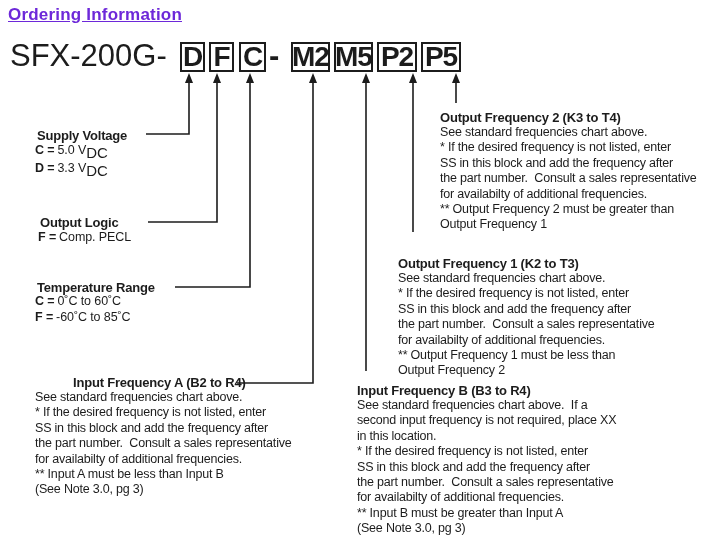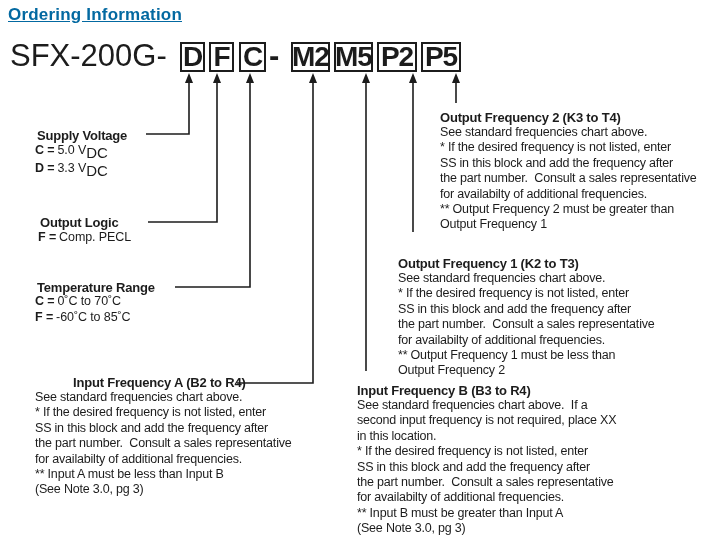--- a/index.html
+++ b/index.html
@@ -2,21 +2,21 @@
 <html><head>
 <meta charset="utf-8">
 <style>
   html,body { margin:0; padding:0; background:#fff; }
   .page {
     position:relative; width:713px; height:545px; background:#ffffff;
     font-family:"Liberation Sans", sans-serif; color:#1c1c1c; overflow:hidden;
   }
   .doc-title {
     position:absolute; left:8px; top:5px;
-    font-size:17px; font-weight:bold; color:#0369a1;
+    font-size:17px; font-weight:bold; color:#6d28d9;
     text-decoration:underline; letter-spacing:0.2px;
   }
   .pn-prefix {
     position:absolute; left:10px; top:40px;
     font-size:31px; font-weight:normal; line-height:32px; white-space:nowrap;
   }
   .pn-sep {
     position:absolute; left:269px; top:40px;
     font-size:31px; font-weight:bold; line-height:32px;
   }
@@ -122,21 +122,21 @@
     <div class="opt-line"><b>D =</b><span>3.3 V</span><span class="sub">DC</span></div>
   </div>
 
   <div class="sec-title t-logic">Output Logic</div>
   <div class="opts o-logic">
     <div class="opt-line"><b>F =</b><span>Comp. PECL</span></div>
   </div>
 
   <div class="sec-title t-temp">Temperature Range</div>
   <div class="opts o-temp">
-    <div class="opt-line"><b>C =</b><span>0˚C to 70˚C</span></div>
+    <div class="opt-line"><b>C =</b><span>0˚C to 60˚C</span></div>
     <div class="opt-line"><b>F =</b><span>-60˚C to 85˚C</span></div>
   </div>
 
   <div class="sec-title t-ifa">Input Frequency A (B2 to R4)</div>
   <div class="sec-body b-ifa">See standard frequencies chart above.
 * If the desired frequency is not listed, enter
 SS in this block and add the frequency after
 the part number.  Consult a sales representative
 for availabilty of additional frequencies.
 ** Input A must be less than Input B

